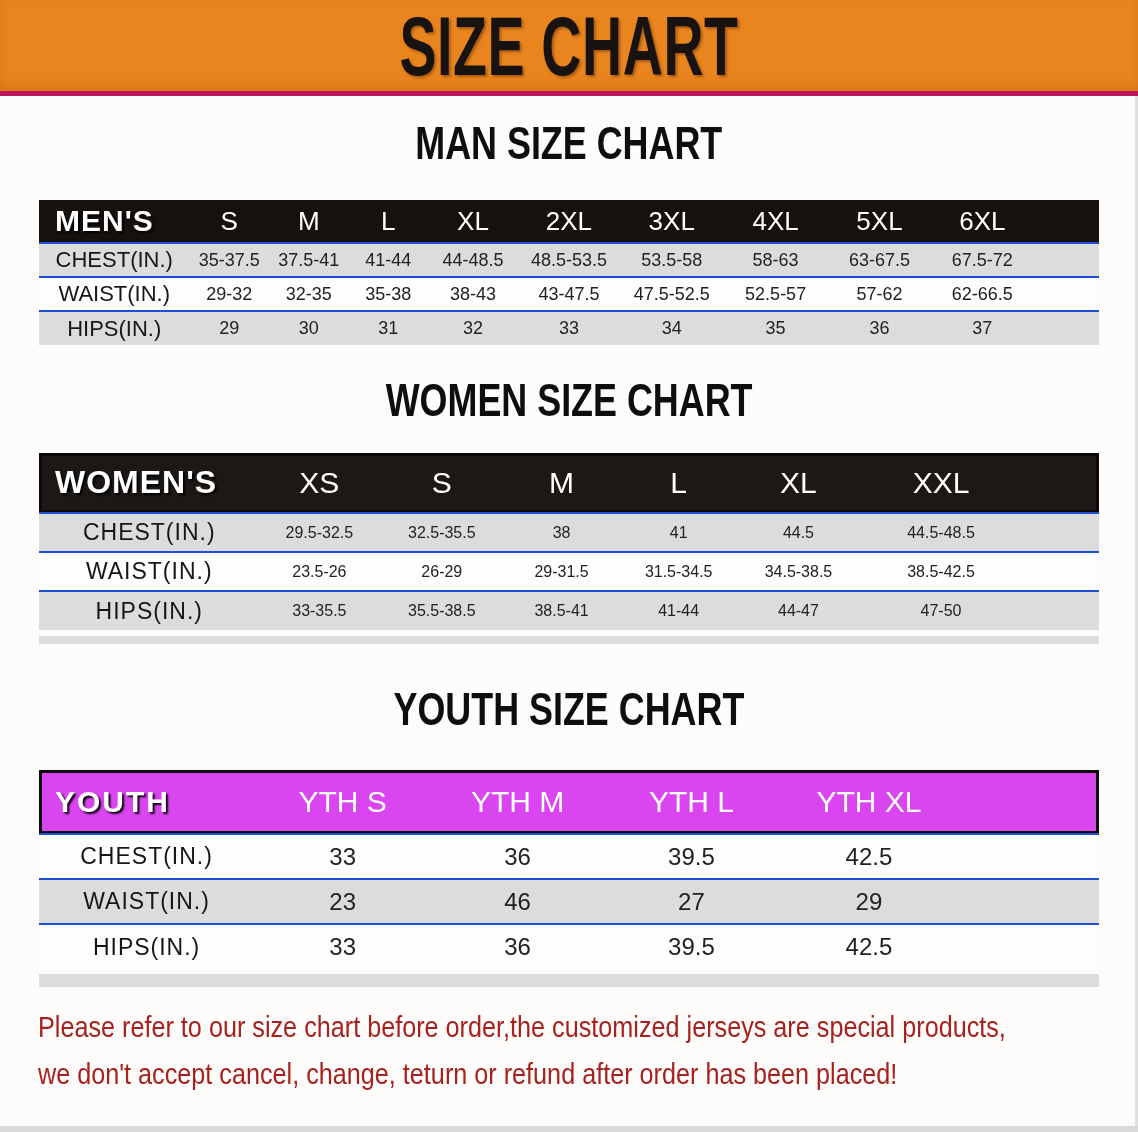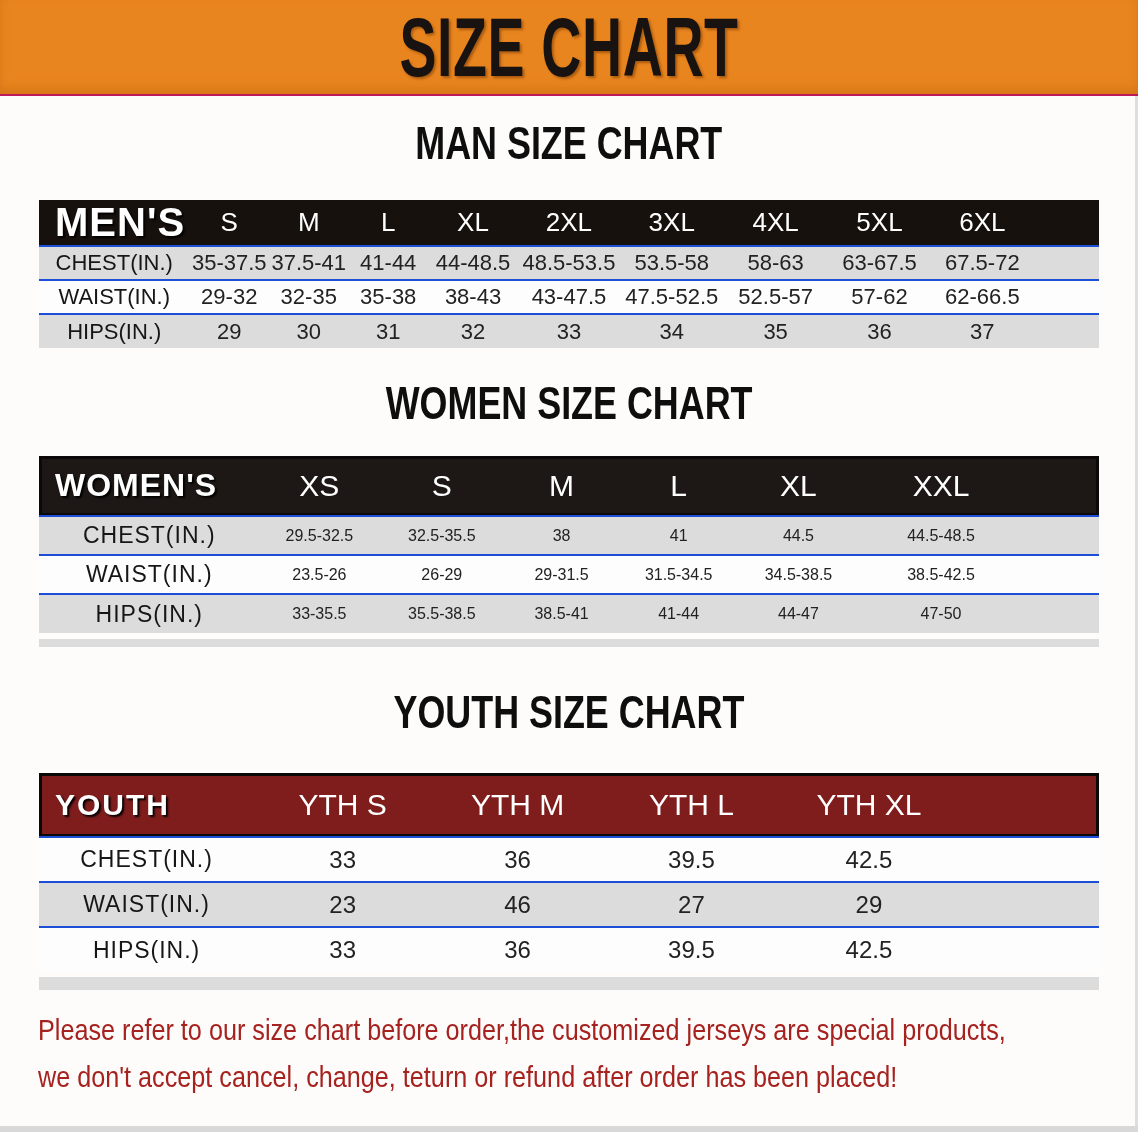--- a/index.html
+++ b/index.html
@@ -8,21 +8,21 @@
     font-family:"Liberation Sans","DejaVu Sans",sans-serif;
     background:#fdfcfb;
     overflow:hidden;
   }
   .page { position:relative; width:1138px; height:1132px; background:#fdfcfb; }
 
   
   .banner {
     height:96px; width:100%;
     background:#e9851e;
-    border-bottom:2px solid #be185d;
+    border-bottom:5px solid #be185d;
     display:flex; align-items:center; justify-content:center;
     box-shadow:inset 0 -6px 10px rgba(160,80,0,.25);
   }
   .banner-text {
     display:inline-block;
     font-size:84px; line-height:84px; font-weight:bold;
     color:#181310; letter-spacing:1px;
     transform:scaleX(.66);
     text-shadow:3px 2px 3px rgba(90,40,0,.45);
     white-space:nowrap;
@@ -46,46 +46,46 @@
     width:1060px; margin:0 auto;
     border-collapse:collapse; table-layout:fixed;
   }
   .sec-men   .size-table { margin-top:24px; }
   .sec-women .size-table { margin-top:20px; }
   .sec-youth .size-table { margin-top:28px; }
 
   .size-table thead tr { background:#17110e; color:#ffffff; }
   .sec-men   thead tr { height:43px; }
   .sec-women thead tr { height:60px; background:#1d1815; box-shadow:inset 0 0 0 3px #0a0808; }
-  .sec-youth thead tr { height:64px; background:#7f1d1d; box-shadow:inset 0 0 0 3px #0a0808; }
+  .sec-youth thead tr { height:64px; background:#d946ef; box-shadow:inset 0 0 0 3px #0a0808; }
 
   th.tbl-title {
     text-align:left; padding-left:16px;
     font-weight:bold; letter-spacing:1px;
     text-shadow:2px 2px 2px rgba(0,0,0,.95);
     white-space:nowrap;
   }
-  .sec-men   th.tbl-title { font-size:40px; }
+  .sec-men   th.tbl-title { font-size:30px; }
   .sec-women th.tbl-title { font-size:32px; }
   .sec-youth th.tbl-title { font-size:30px; letter-spacing:2px; }
 
   th.col-h { font-weight:500; text-align:center; white-space:nowrap; }
   .sec-men   th.col-h { font-size:26px; }
   .sec-women th.col-h { font-size:30px; }
   .sec-youth th.col-h { font-size:30px; }
 
   tbody tr { border-top:2px solid #1d4ed8; }
   tbody tr.odd  { background:#dcdcdc; }
   tbody tr.even { background:#fdfdfd; }
   .sec-men   tbody tr { height:34px; }
   .sec-women tbody tr { height:39px; }
   .sec-youth tbody tr { height:45px; }
 
   td { text-align:center; color:#222222; white-space:nowrap; }
-  .sec-men   td { font-size:22px; }
+  .sec-men   td { font-size:18px; }
   .sec-women td { font-size:16px; }
   .sec-youth td { font-size:24px; }
   td.row-label { color:#161616; }
   .sec-men   td.row-label { font-size:22px; }
   .sec-women td.row-label { font-size:23px; letter-spacing:1px; }
   .sec-youth td.row-label { font-size:23px; letter-spacing:1px; }
 
   .table-strip { width:1060px; margin:6px auto 0; background:#dcdcdc; }
   .sec-women .table-strip { height:8px; }
   .sec-youth .table-strip { height:13px; margin-top:5px; }

